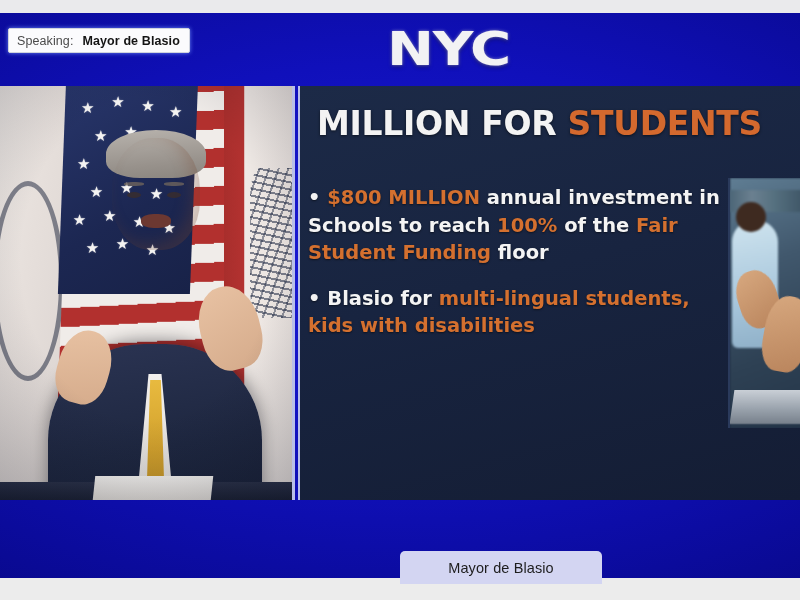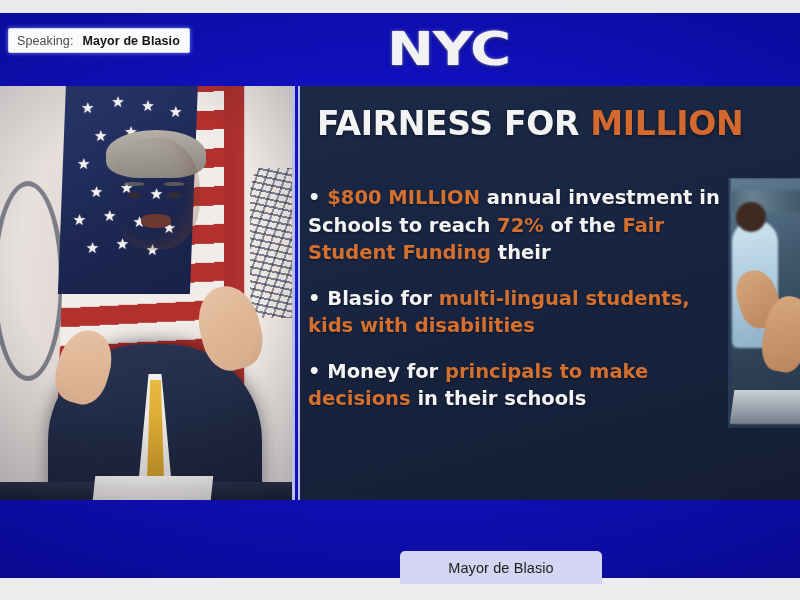--- a/index.html
+++ b/index.html
@@ -372,27 +372,26 @@
         <div class="mayor-hand hand-right"></div>
         <div class="table-surface"></div>
         <div class="table-doc"></div>
         <div class="video-vignette"></div>
       </div>
     </div>
 
     <div class="slide-panel">
 
       <div class="slide-title">
-        <span class="t-white">FAIRNESS FOR </span><span class="t-orange">MILLION</span>
+        <span class="t-white">MILLION FOR </span><span class="t-orange">STUDENTS</span>
       </div>
 
       <div class="slide-bullets">
-        <div class="bullet" id="bullet-0"><span class="dot">• </span><span class="o">$800 MILLION</span><span class="w"> annual investment in Schools to reach </span><span class="o">72%</span><span class="w"> of the </span><span class="o">Fair Student Funding</span><span class="w"> their</span></div>
+        <div class="bullet" id="bullet-0"><span class="dot">• </span><span class="o">$800 MILLION</span><span class="w"> annual investment in Schools to reach </span><span class="o">100%</span><span class="w"> of the </span><span class="o">Fair Student Funding</span><span class="w"> floor</span></div>
         <div class="bullet" id="bullet-1"><span class="dot">• </span><span class="w">Blasio for </span><span class="o">multi-lingual students, kids with disabilities</span></div>
-        <div class="bullet" id="bullet-2"><span class="dot">• </span><span class="w">Money for </span><span class="o">principals to make decisions</span><span class="w"> in their schools</span></div>
       </div>
 
       <div class="slide-photo">
         <div class="photo-bg"></div>
         <div class="photo-shelf"></div>
         <div class="photo-bottle"></div>
         <div class="photo-person"></div>
         <div class="photo-head"></div>
         <div class="photo-hand photo-hand-a"></div>
         <div class="photo-hand photo-hand-b"></div>

